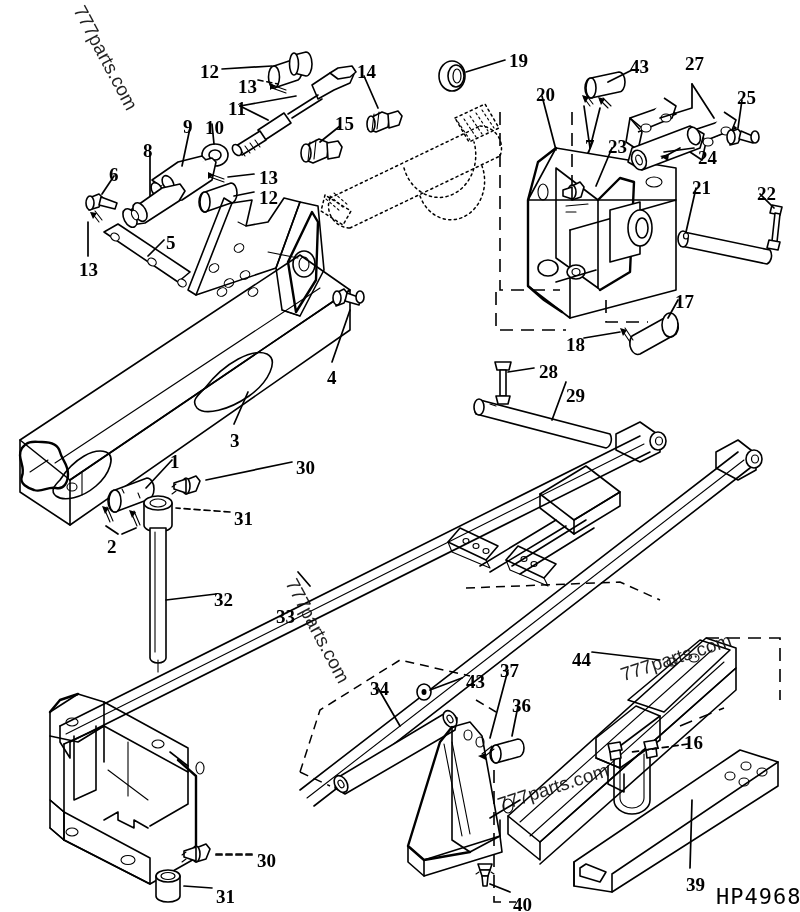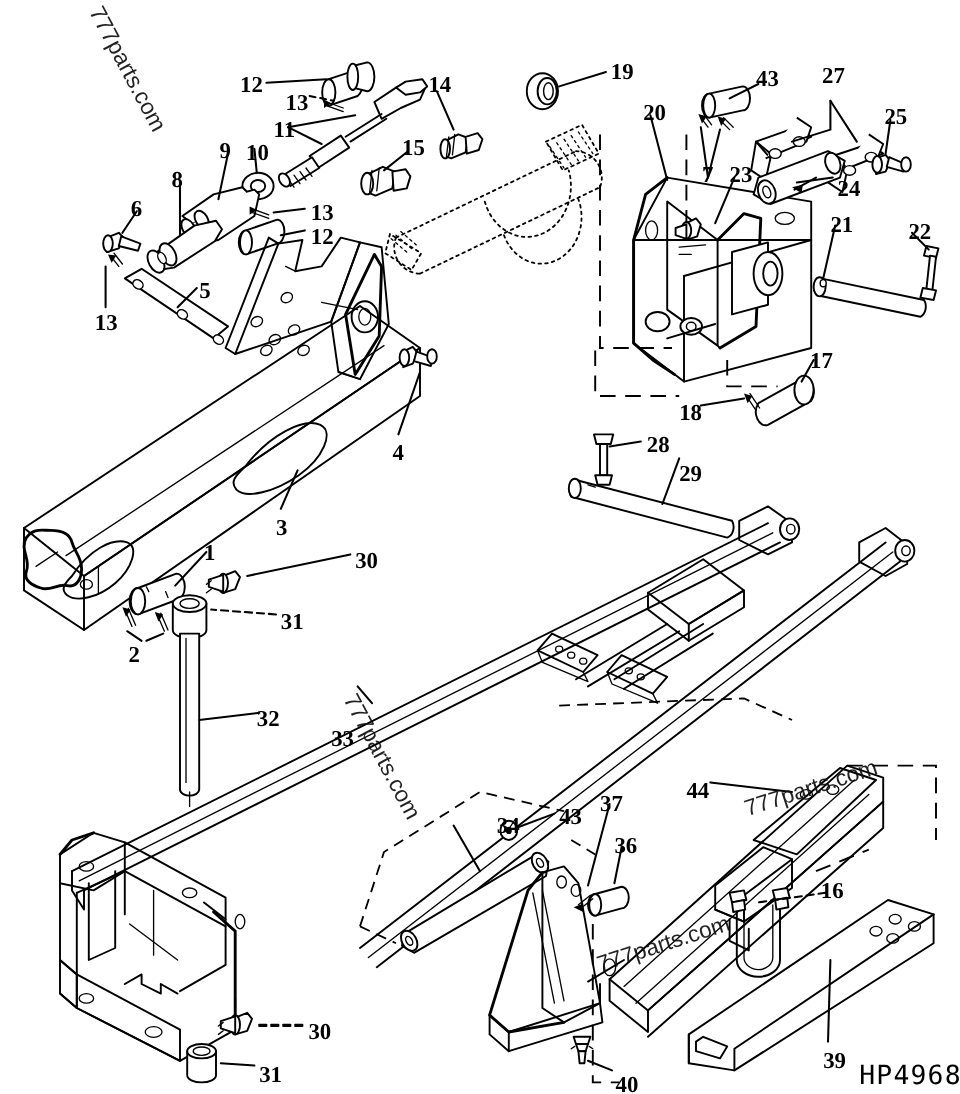--- a/index.html
+++ b/index.html
@@ -632,21 +632,21 @@
       <div class="callout" style="left: 539px; top: 362px;">28</div>
       <div class="callout" style="left: 566px; top: 375px; margin-top: 11px;">29</div>
       <div class="callout" style="left: 230px; top: 431px;">3</div>
       <div class="callout" style="left: 170px; top: 452px;">1</div>
       <div class="callout" style="left: 296px; top: 458px;">30</div>
       <div class="callout" style="left: 234px; top: 509px;">31</div>
       <div class="callout" style="left: 107px; top: 537px;">2</div>
       <div class="callout" style="left: 276px; top: 563px; margin-top: 44px;">33</div>
       <div class="callout" style="left: 214px; top: 590px;">32</div>
       <div class="callout" style="left: 572px; top: 650px;">44</div>
-      <div class="callout" style="left: 370px; top: 679px; margin-left: 44px;">34</div>
+      <div class="callout" style="left: 370px; top: 679px;">34</div>
       <div class="callout" style="left: 466px; top: 672px;">43</div>
       <div class="callout" style="left: 500px; top: 661px;">37</div>
       <div class="callout" style="left: 512px; top: 696px;">36</div>
       <div class="callout" style="left: 684px; top: 733px;">16</div>
       <div class="callout" style="left: 257px; top: 851px;">30</div>
       <div class="callout" style="left: 216px; top: 887px;">31</div>
       <div class="callout" style="left: 686px; top: 875px; text-align: center;">39</div>
       <div class="callout" style="left: 513px; top: 895px;">40</div>
     </div>
 

